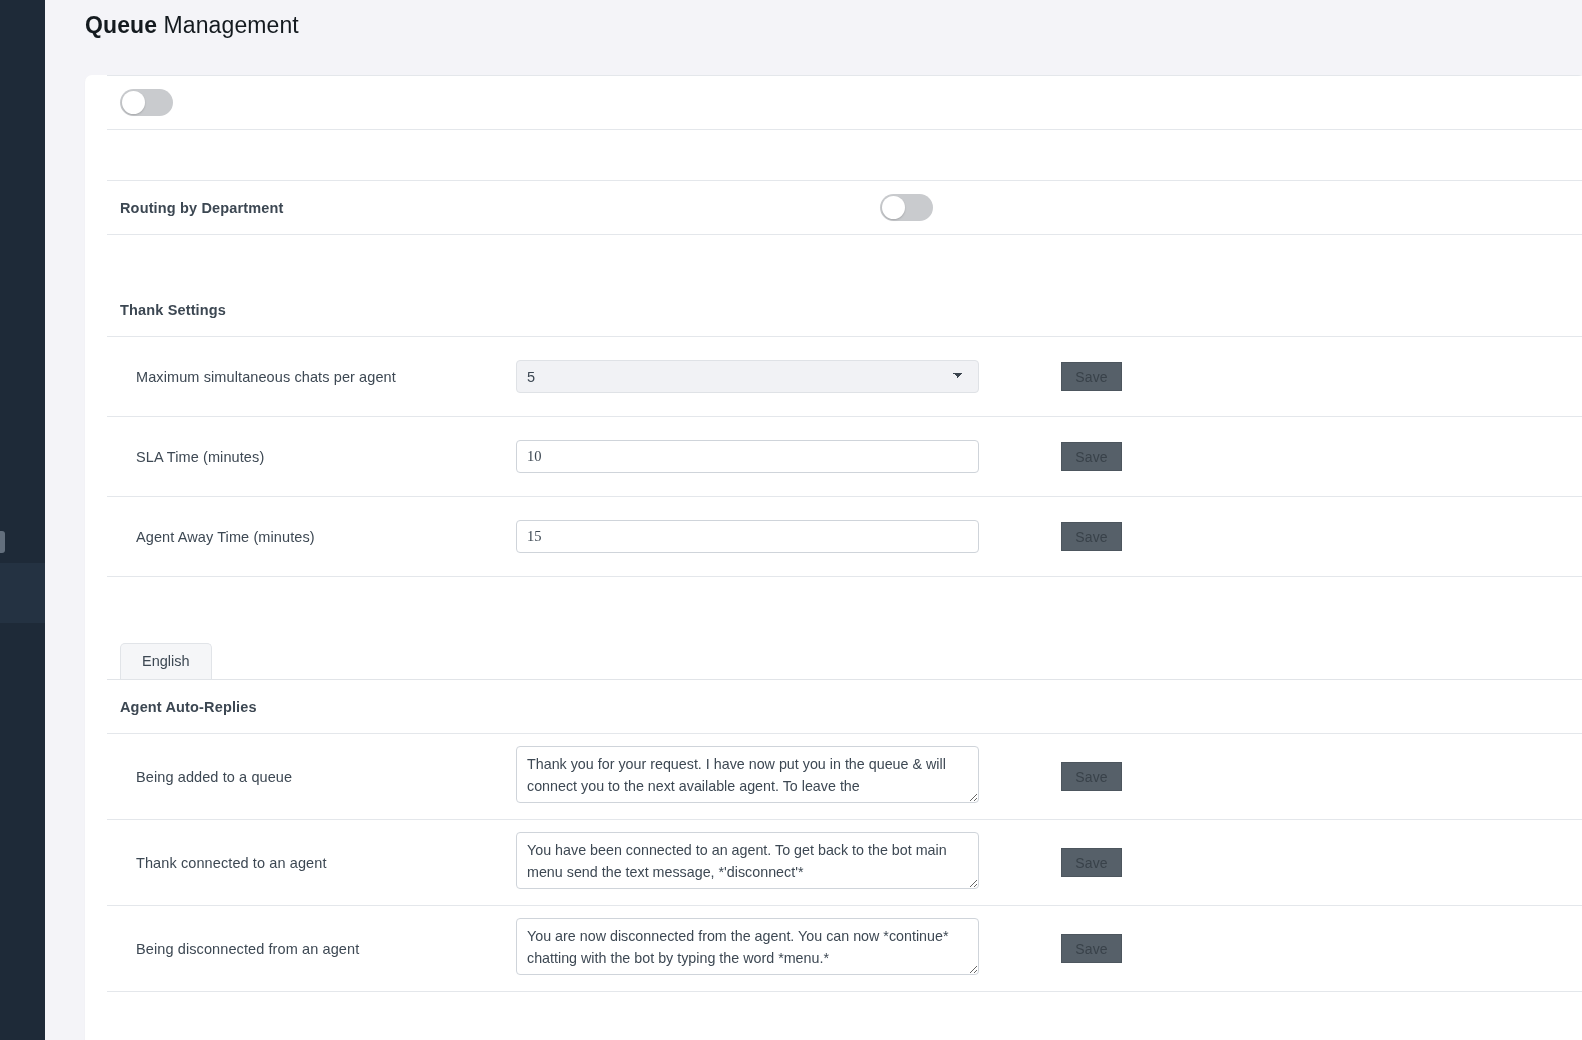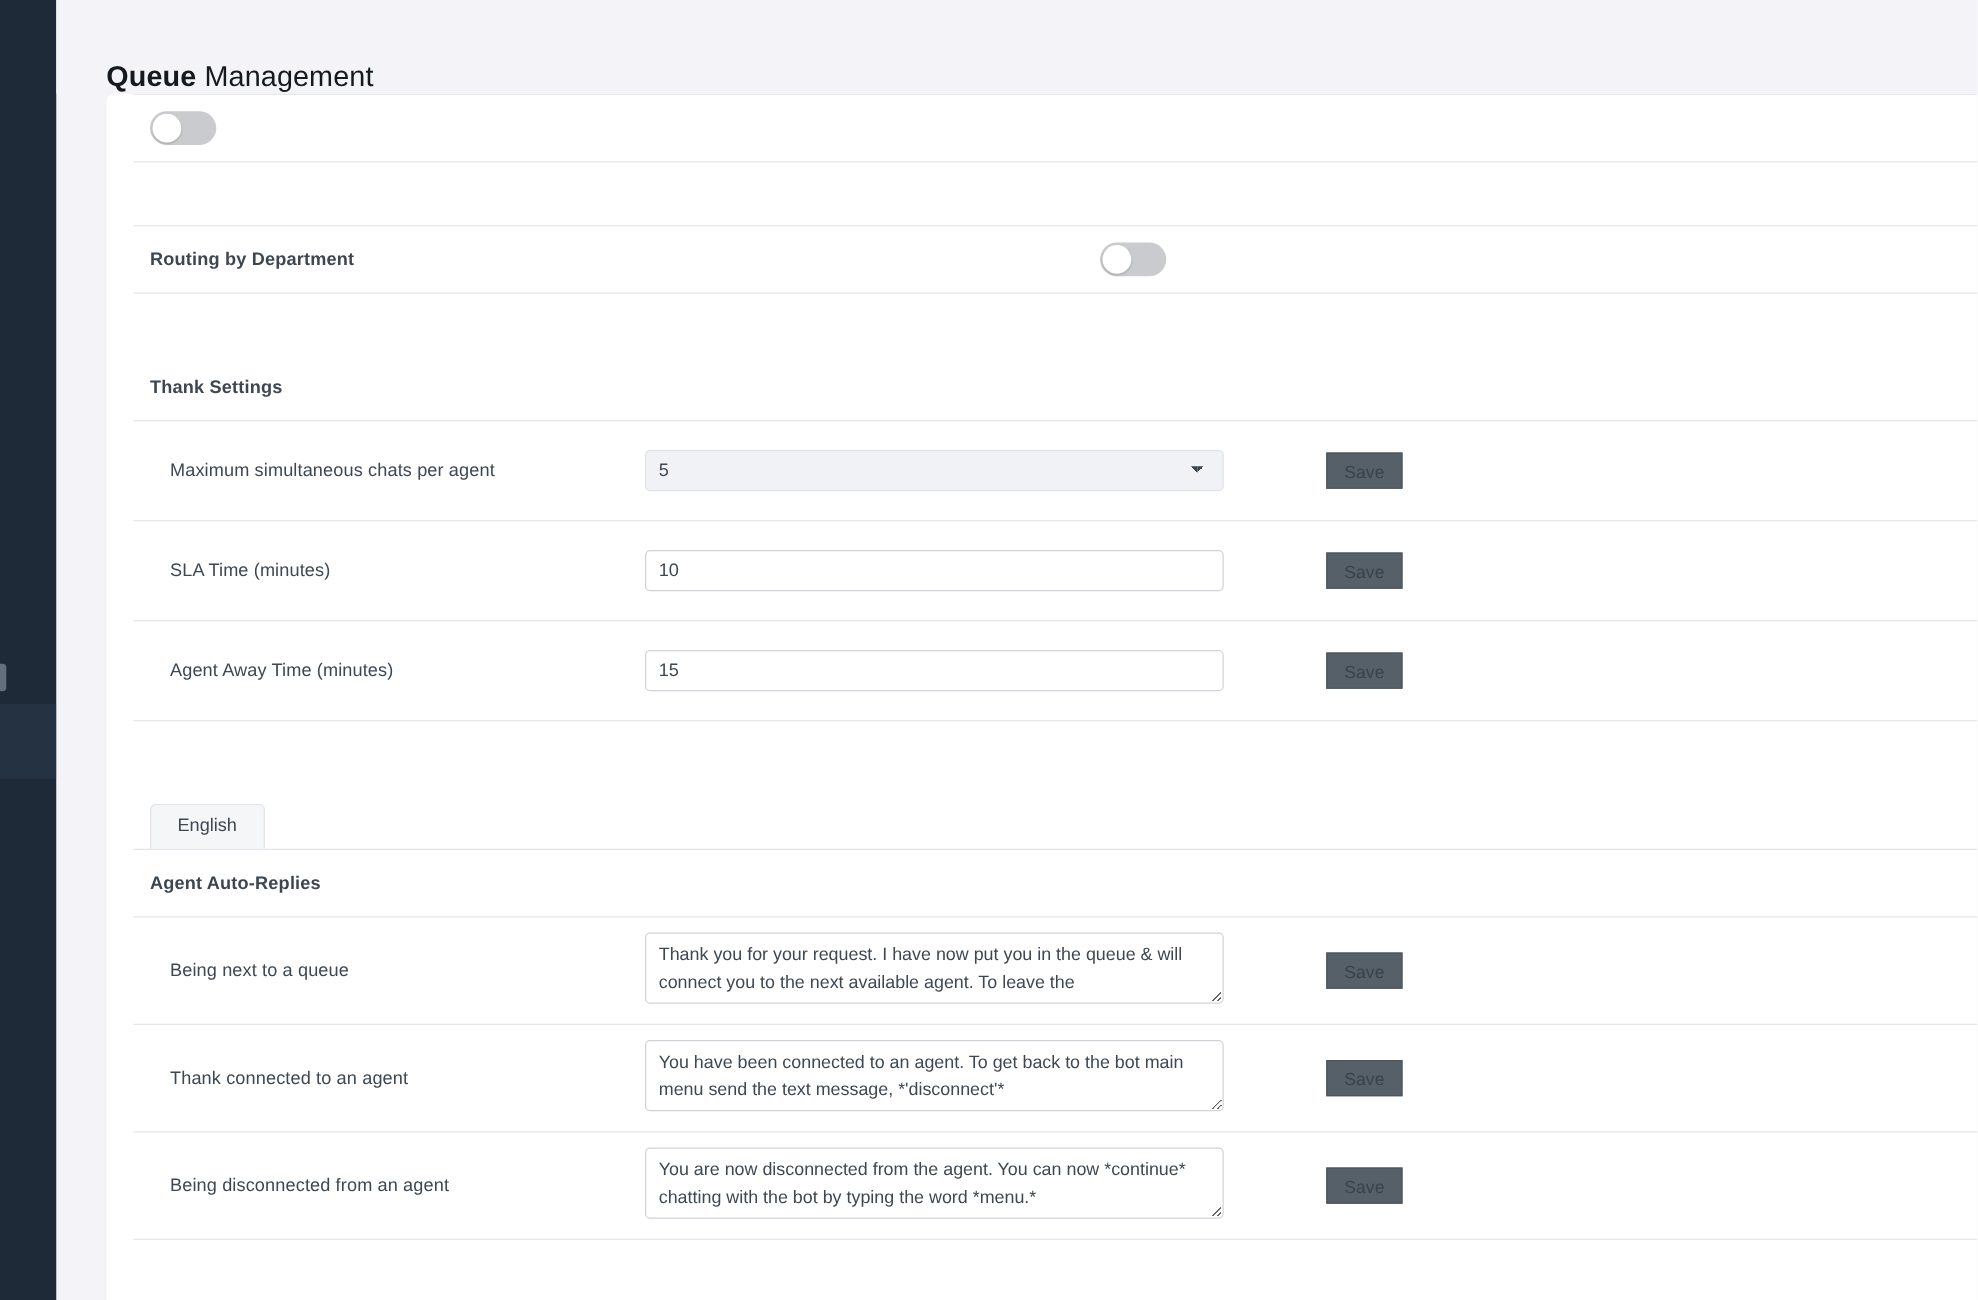--- a/index.html
+++ b/index.html
@@ -57,21 +57,21 @@
     flex: 1;
     height: 1040px;
     overflow: hidden;
     position: relative;
   }
 
   .page-header {
     height: 75px;
     padding: 12px 0 0 40px;
     display: flex;
-    align-items: flex-end;
+    align-items: flex-start;
     background: #f4f4f8;
   }
   .page-title {
     font-size: 23px;
     letter-spacing: .1px;
     color: #141a1f;
     font-weight: 400;
     white-space: nowrap;
   }
   .page-title .strong { font-weight: 700; }
@@ -195,21 +195,21 @@
     background-repeat: no-repeat;
     cursor: pointer;
   }
 
   input.txt {
     width: 463px;
     height: 33px;
     background: #ffffff;
     border: 1px solid #cfd4da;
     border-radius: 4px;
-    font-family: Liberation Sans, sans-serif;
+    font-family: Liberation Serif, serif;
     font-size: 14.5px;
     color: #3d4853;
     padding: 0 10px;
   }
 
   textarea.ta {
     width: 463px;
     height: 57px;
     background: #ffffff;
     border: 1px solid #cfd4da;
@@ -358,21 +358,21 @@
           <div class="tab">English</div>
         </div>
         <div class="tabs-underline"></div>
 
         <div class="section-head">
           <div class="row-label-bold">Agent Auto-Replies</div>
         </div>
         <div class="rule"></div>
 
         <div class="reply-row">
-          <div class="rr-label row-label">Being next to a queue</div>
+          <div class="rr-label row-label">Being added to a queue</div>
           <div class="rr-control">
             <textarea class="ta" style="">Thank you for your request. I have now put you in the queue &amp; will connect you to the next available agent. To leave the</textarea>
           </div>
           <div class="rr-action">
             <button class="btn-save">Save</button>
           </div>
         </div>
         <div class="rule"></div>
 
         <div class="reply-row">

